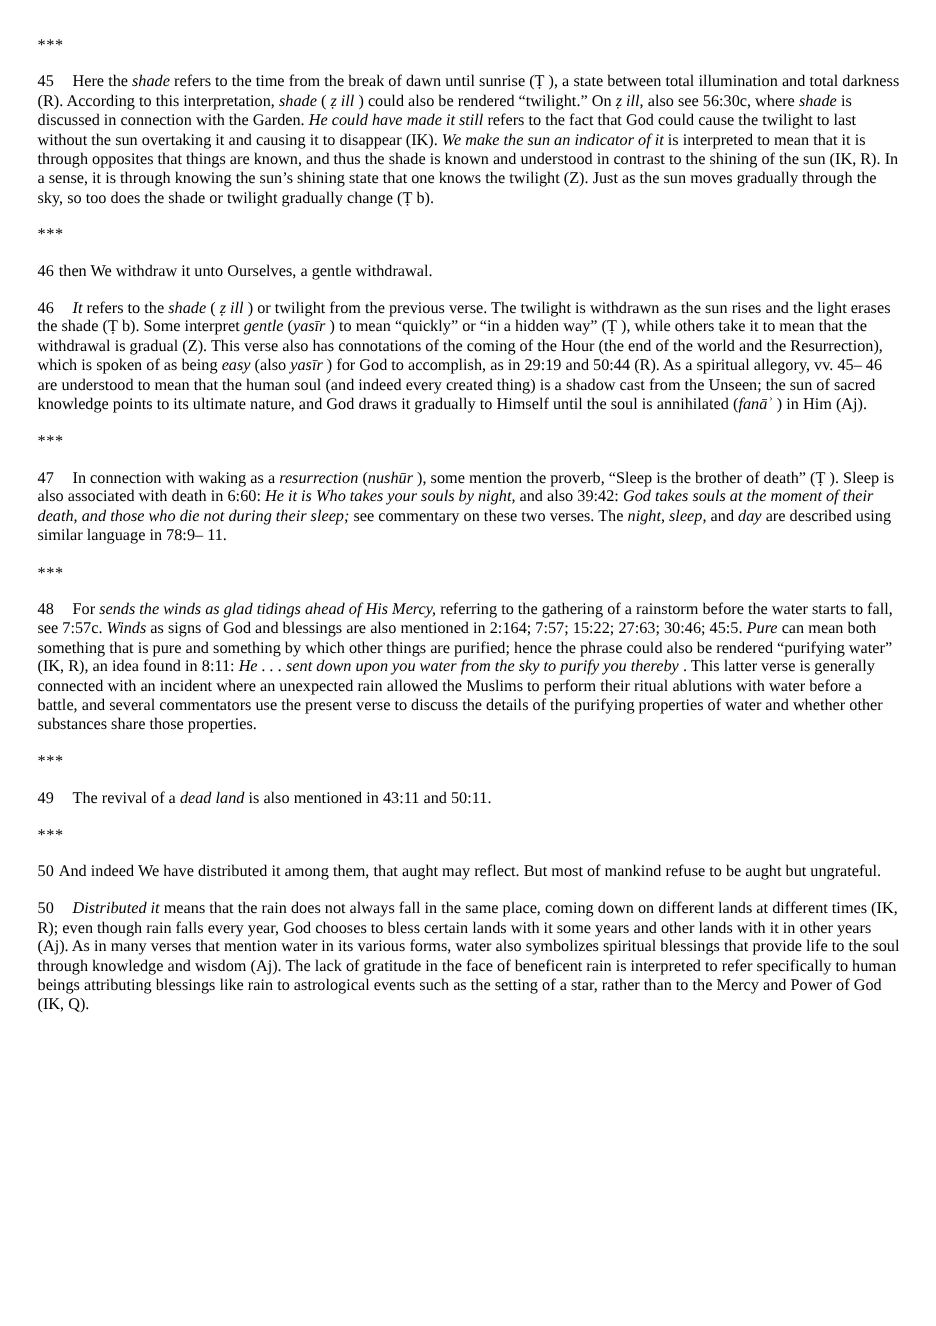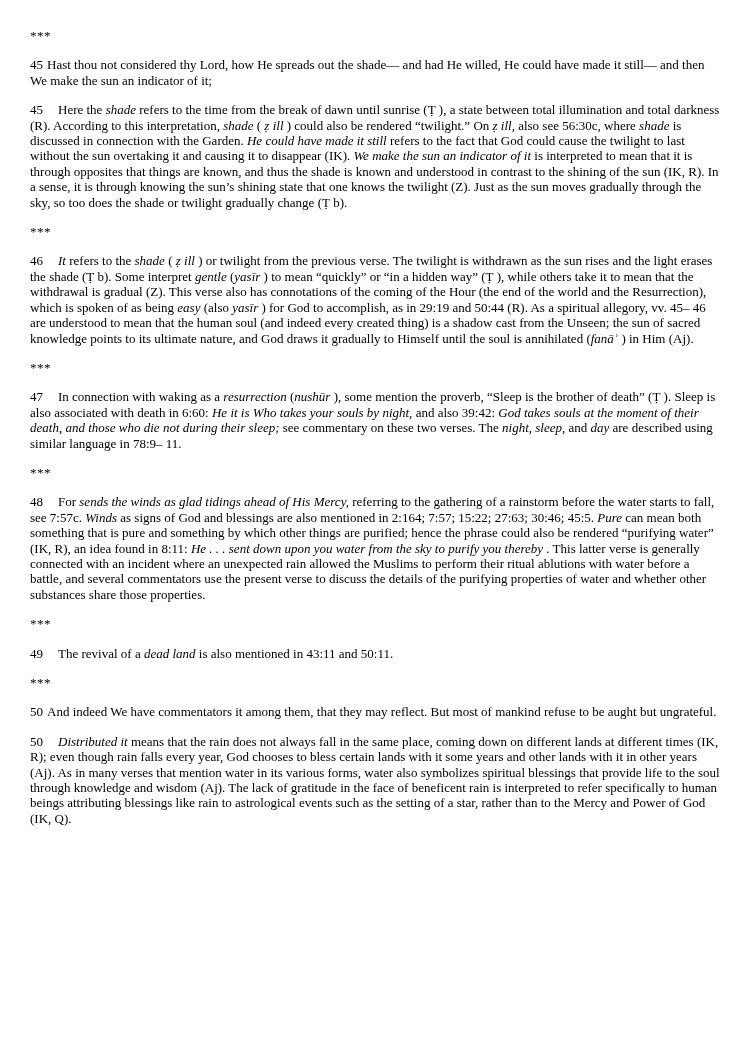--- a/index.html
+++ b/index.html
@@ -35,27 +35,27 @@
   }
   em {
   }
 </style>
 </head>
 <body>
 
 <div class="page">
   <div>
       <p class="separator">***</p>
-      <p class="verse"><span class="vnum">45</span><span>Hast thou not considered thy Lord, how He spreads out the shade— and had He willed, He could have made it still— and then We make the sun an indicator of it;</span></p>
       <p class="commentary"><span class="cnum">45</span><span>Here the </span><em>shade</em><span> refers to the time from the break of dawn until sunrise (Ṭ ), a state between total illumination and total darkness (R). According to this interpretation, </span><em>shade</em><span> ( </span><em>ẓ ill</em><span> ) could also be rendered “twilight.” On </span><em>ẓ ill,</em><span> also see 56:30c, where </span><em>shade</em><span> is discussed in connection with the Garden. </span><em>He could have made it still</em><span> refers to the fact that God could cause the twilight to last without the sun overtaking it and causing it to disappear (IK). </span><em>We make the sun an indicator of it</em><span> is interpreted to mean that it is through opposites that things are known, and thus the shade is known and understood in contrast to the shining of the sun (IK, R). In a sense, it is through knowing the sun’s shining state that one knows the twilight (Z). Just as the sun moves gradually through the sky, so too does the shade or twilight gradually change (Ṭ b).</span></p>
       <p class="separator">***</p>
+      <p class="verse"><span class="vnum">46</span><span>then We withdraw it unto Ourselves, a gentle withdrawal.</span></p>
       <p class="commentary"><span class="cnum">46</span><em>It</em><span> refers to the </span><em>shade</em><span> ( </span><em>ẓ ill</em><span> ) or twilight from the previous verse. The twilight is withdrawn as the sun rises and the light erases the shade (Ṭ b). Some interpret </span><em>gentle</em><span> (</span><em>yasīr</em><span> ) to mean “quickly” or “in a hidden way” (Ṭ ), while others take it to mean that the withdrawal is gradual (Z). This verse also has connotations of the coming of the Hour (the end of the world and the Resurrection), which is spoken of as being </span><em>easy</em><span> (also </span><em>yasīr</em><span> ) for God to accomplish, as in 29:19 and 50:44 (R). As a spiritual allegory, vv. 45– 46 are understood to mean that the human soul (and indeed every created thing) is a shadow cast from the Unseen; the sun of sacred knowledge points to its ultimate nature, and God draws it gradually to Himself until the soul is annihilated (</span><em>fanāʾ</em><span> ) in Him (Aj).</span></p>
       <p class="separator">***</p>
       <p class="commentary"><span class="cnum">47</span><span>In connection with waking as a </span><em>resurrection</em><span> (</span><em>nushūr</em><span> ), some mention the proverb, “Sleep is the brother of death” (Ṭ ). Sleep is also associated with death in 6:60: </span><em>He it is Who takes your souls by night,</em><span> and also 39:42: </span><em>God takes souls at the moment of their death, and those who die not during their sleep;</em><span> see commentary on these two verses. The </span><em>night, sleep,</em><span> and </span><em>day</em><span> are described using similar language in 78:9– 11.</span></p>
       <p class="separator">***</p>
       <p class="commentary"><span class="cnum">48</span><span>For </span><em>sends the winds as glad tidings ahead of His Mercy,</em><span> referring to the gathering of a rainstorm before the water starts to fall, see 7:57c. </span><em>Winds</em><span> as signs of God and blessings are also mentioned in 2:164; 7:57; 15:22; 27:63; 30:46; 45:5. </span><em>Pure</em><span> can mean both something that is pure and something by which other things are purified; hence the phrase could also be rendered “purifying water” (IK, R), an idea found in 8:11: </span><em>He . . . sent down upon you water from the sky to purify you thereby</em><span> . This latter verse is generally connected with an incident where an unexpected rain allowed the Muslims to perform their ritual ablutions with water before a battle, and several commentators use the present verse to discuss the details of the purifying properties of water and whether other substances share those properties.</span></p>
       <p class="separator">***</p>
       <p class="commentary"><span class="cnum">49</span><span>The revival of a </span><em>dead land</em><span> is also mentioned in 43:11 and 50:11.</span></p>
       <p class="separator">***</p>
-      <p class="verse"><span class="vnum">50</span><span>And indeed We have commentators it among them, that they may reflect. But most of mankind refuse to be aught but ungrateful.</span></p>
+      <p class="verse"><span class="vnum">50</span><span>And indeed We have distributed it among them, that aught may reflect. But most of mankind refuse to be aught but ungrateful.</span></p>
       <p class="commentary"><span class="cnum">50</span><em>Distributed it</em><span> means that the rain does not always fall in the same place, coming down on different lands at different times (IK, R); even though rain falls every year, God chooses to bless certain lands with it some years and other lands with it in other years (Aj). As in many verses that mention water in its various forms, water also symbolizes spiritual blessings that provide life to the soul through knowledge and wisdom (Aj). The lack of gratitude in the face of beneficent rain is interpreted to refer specifically to human beings attributing blessings like rain to astrological events such as the setting of a star, rather than to the Mercy and Power of God (IK, Q).</span></p>
     </div>
 </div>
 
 </body></html>

